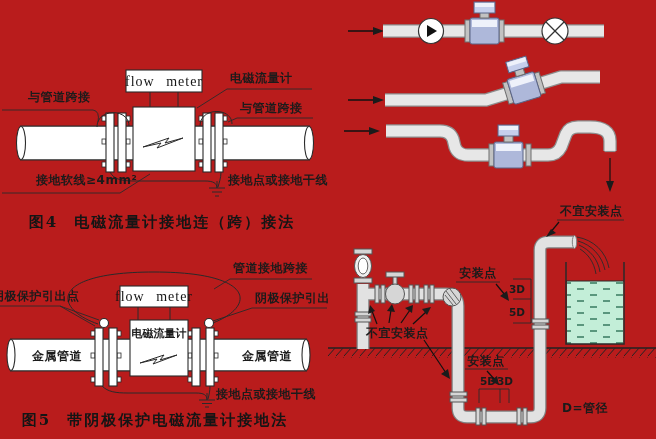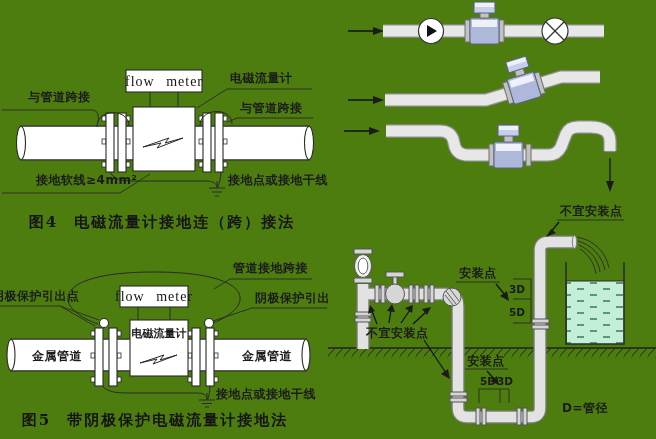--- a/index.html
+++ b/index.html
@@ -1,16 +1,16 @@
 <!DOCTYPE html>
 <html><head>
 <meta charset="utf-8">
 <style>
   html,body{margin:0;padding:0;background:#ffffff;}
-  .canvas{position:relative;width:656px;height:439px;background:#4d7c0f;overflow:hidden;
+  .canvas{position:relative;width:656px;height:439px;background:#b91c1c;overflow:hidden;
           font-family:"DejaVu Sans",sans-serif;}
   svg{position:absolute;overflow:hidden;}
   .lbl{font:bold 12px "DejaVu Sans",sans-serif;fill:#1b1b1b;letter-spacing:.5px;}
   .lbl-s{font:bold 11px "DejaVu Sans",sans-serif;fill:#1b1b1b;}
   .dim{font:bold 10.5px "DejaVu Sans",sans-serif;fill:#1b1b1b;}
   .cap{font:bold 15px "DejaVu Serif",serif;fill:#151515;letter-spacing:2px;}
   .fm{font:14px "Liberation Serif",serif;fill:#151515;letter-spacing:1px;word-spacing:7px;}
   .ln{stroke:#2a2a2a;stroke-width:1;fill:none;}
   .thin{stroke:#2a2a2a;stroke-width:.9;fill:none;}
   .wht{fill:#ffffff;stroke:#2a2a2a;stroke-width:1.1;}

